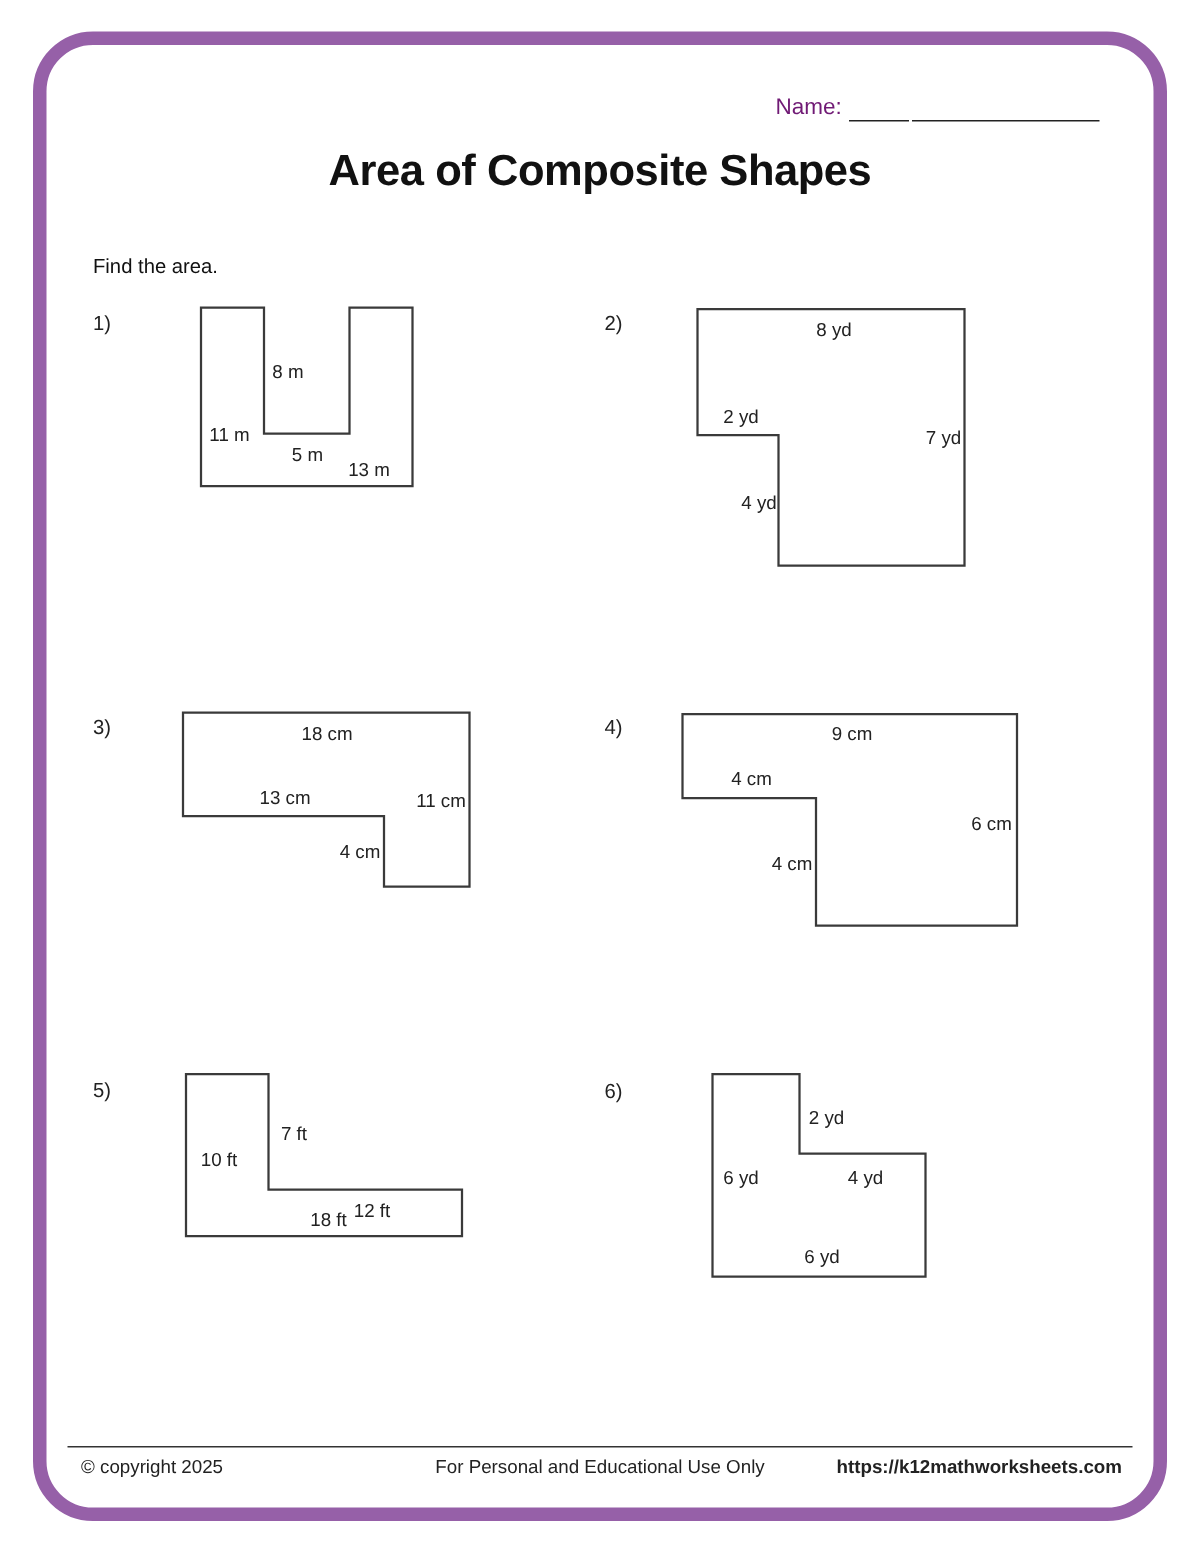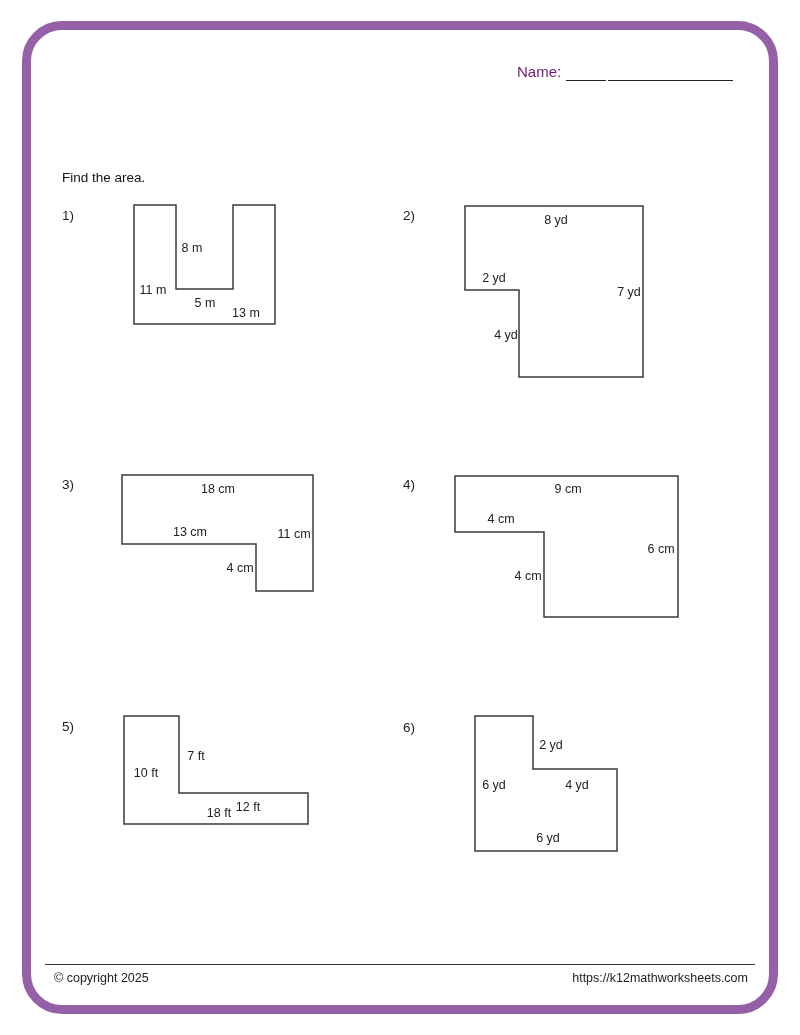--- a/index.html
+++ b/index.html
@@ -25,35 +25,36 @@
   .instructions{position:absolute;left:62px;top:170px;font-size:13.5px;color:#111;}
   .figures{position:absolute;left:0;top:0;width:800px;height:1035px;}
   .figures polygon{fill:#ffffff;stroke:#3a3a3a;stroke-width:1.5;}
   .figures text{fill:#222;}
   .figures text.pnum{font-size:13.5px;text-anchor:start;}
   .figures text.dim{font-size:12.5px;text-anchor:middle;}
   .footer-line{position:absolute;left:45px;top:964px;width:710px;border-top:1.4px solid #333;}
   .foot{position:absolute;top:971px;font-size:12.5px;color:#222;}
   .foot-left{left:54px;}
   .foot-center{left:0;width:800px;text-align:center;}
-  .foot-right{right:52px;}
+  .foot-right{right:52px;font-weight:bold;}
 </style>
 </head>
 <body>
 
 <div class="sheet">
 
   <div class="frame"></div>
 
   <div class="name-row">
     <span class="name-label">Name:</span>
     <span class="name-line seg1"></span>
     <span class="name-line seg2"></span>
   </div>
 
+  <h1 class="title">Area of Composite Shapes</h1>
 
   <div class="instructions">Find the area.</div>
 
   <svg class="figures" viewBox="0 0 800 1035" xmlns="http://www.w3.org/2000/svg">
 
     <g>
       <text class="pnum" x="62" y="220">1)</text>
       <polygon points="134,205 176,205 176,289 233,289 233,205 275,205 275,324 134,324"></polygon>
       <text class="dim" x="192" y="252">8 m</text>
       <text class="dim" x="153" y="294">11 m</text>
@@ -103,15 +104,16 @@
       <text class="dim" x="551" y="749">2 yd</text>
       <text class="dim" x="494" y="789">6 yd</text>
       <text class="dim" x="577" y="789">4 yd</text>
       <text class="dim" x="548" y="842">6 yd</text>
     </g>
 
   </svg>
 
   <div class="footer-line"></div>
   <span class="foot foot-left">© copyright 2025</span>
+  <span class="foot foot-center">For Personal and Educational Use Only</span>
   <span class="foot foot-right">https://k12mathworksheets.com</span>
 
 </div>
 
 </body></html>

